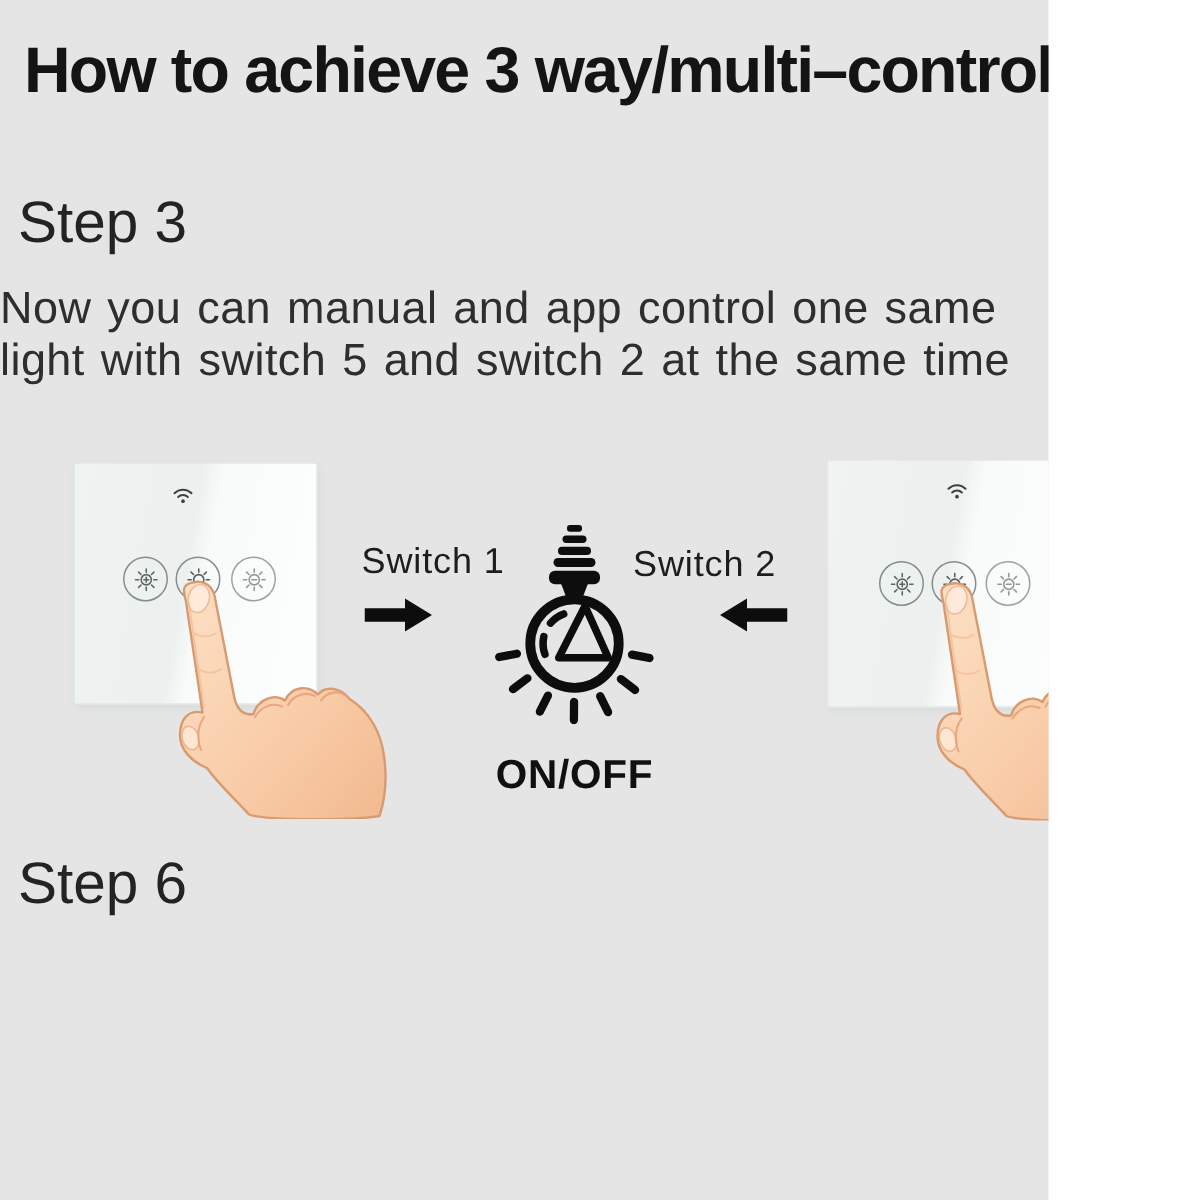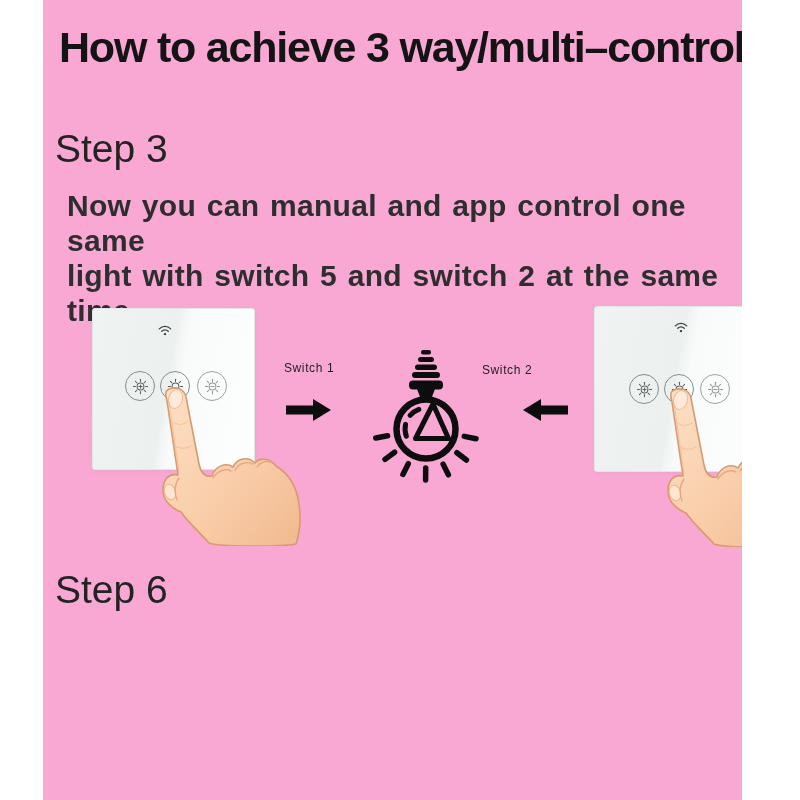--- a/index.html
+++ b/index.html
@@ -1,41 +1,41 @@
 <!DOCTYPE html>
 <html><head>
 <meta charset="utf-8">
 <style>
   html,body{margin:0;padding:0;background:#fff;}
-  #page{position:relative;width:699px;height:800px;background:#f9a8d4;overflow:hidden;
-        font-family:"Liberation Sans",sans-serif;color:#1c1c1c;margin-left:43px;}
+  #page{position:relative;width:699px;height:800px;background:#e5e5e5;overflow:hidden;
+        font-family:"Liberation Sans",sans-serif;color:#1c1c1c;}
   .abs{position:absolute;}
   #title{left:16px;top:22px;font-size:43px;line-height:50px;font-weight:700;
          letter-spacing:-1.2px;color:#141414;white-space:nowrap;}
   .step-heading{left:12px;font-size:39px;line-height:46px;font-weight:400;color:#232323;letter-spacing:0;}
   #step3-heading{top:126px;text-align:right;}
   #step4-heading{top:567px;}
-  .step-body{left:24px;font-size:30px;font-weight:700;color:#2e2e2e;letter-spacing:.3px;word-spacing:2px;}
+  .step-body{left:0;font-size:30px;font-weight:400;color:#2e2e2e;letter-spacing:.3px;word-spacing:2px;}
   #step3-body{top:188px;}
   #step3-body .bl{line-height:35px;}
   #step4-body{top:632px;}
   #step4-body .bl{line-height:43px;}
   
   .panel{background:linear-gradient(100deg,#eff3f2 0%,#ecf1f0 46%,#f9fbfa 53%,#fdfefe 100%);
          border:1px solid #e2e7e6;border-radius:3px;box-shadow:1px 2px 4px rgba(120,140,140,.10);}
   #panel-left{left:49px;top:308px;width:161px;height:160px;}
   #panel-right{left:551px;top:306px;width:172px;height:164px;}
   .touch-btn{position:absolute;width:30px;height:30px;border-radius:50%;
              border:1.4px solid #858d8d;box-sizing:border-box;
              display:flex;align-items:center;justify-content:center;background:transparent;}
   .touch-btn.dim{border-color:#9aa2a2;}
   
-  .sw-label{font-size:12px;color:#1d1d1d;letter-spacing:.6px;white-space:nowrap;}
+  .sw-label{font-size:24px;color:#1d1d1d;letter-spacing:.6px;white-space:nowrap;}
   #switch1-label{left:241px;top:361px;}
-  #switch2-label{left:439px;top:363px;}
+  #switch2-label{left:422px;top:363px;}
   #onoff-label{left:303px;top:501px;width:160px;text-align:center;
                font-size:27px;font-weight:700;letter-spacing:.5px;color:#101010;}
   svg{display:block;}
 </style>
 </head>
 <body>
 
 <div id="page">
 
   <svg width="0" height="0" style="position:absolute">
@@ -191,20 +191,21 @@
     <g stroke="#0d0d0d" stroke-width="5.5" stroke-linecap="round">
       <line x1="24.6" y1="90.8" x2="12.8" y2="93.0"></line>
       <line x1="31.6" y1="107.2" x2="22.0" y2="114.4"></line>
       <line x1="45.3" y1="118.7" x2="39.9" y2="129.4"></line>
       <line x1="62.7" y1="123.0" x2="62.6" y2="135.0"></line>
       <line x1="80.1" y1="119.1" x2="85.4" y2="129.8"></line>
       <line x1="93.9" y1="107.7" x2="103.4" y2="115.0"></line>
       <line x1="101.3" y1="91.4" x2="113.0" y2="93.7"></line>
     </g>
   </svg>
+  <div id="onoff-label" class="abs">ON/OFF</div>
 
   <svg class="abs" style="left:96px;top:386px" width="165" height="160" viewBox="0 0 165 160">
       <use href="#hand-shape"></use>
     </svg>
   <svg class="abs" style="left:601px;top:387px" width="165" height="160" viewBox="0 0 165 160">
       <use href="#hand-shape"></use>
     </svg>
 
   <div id="step4-heading" class="abs step-heading">Step 6</div>
   <div id="step4-body" class="abs step-body">

